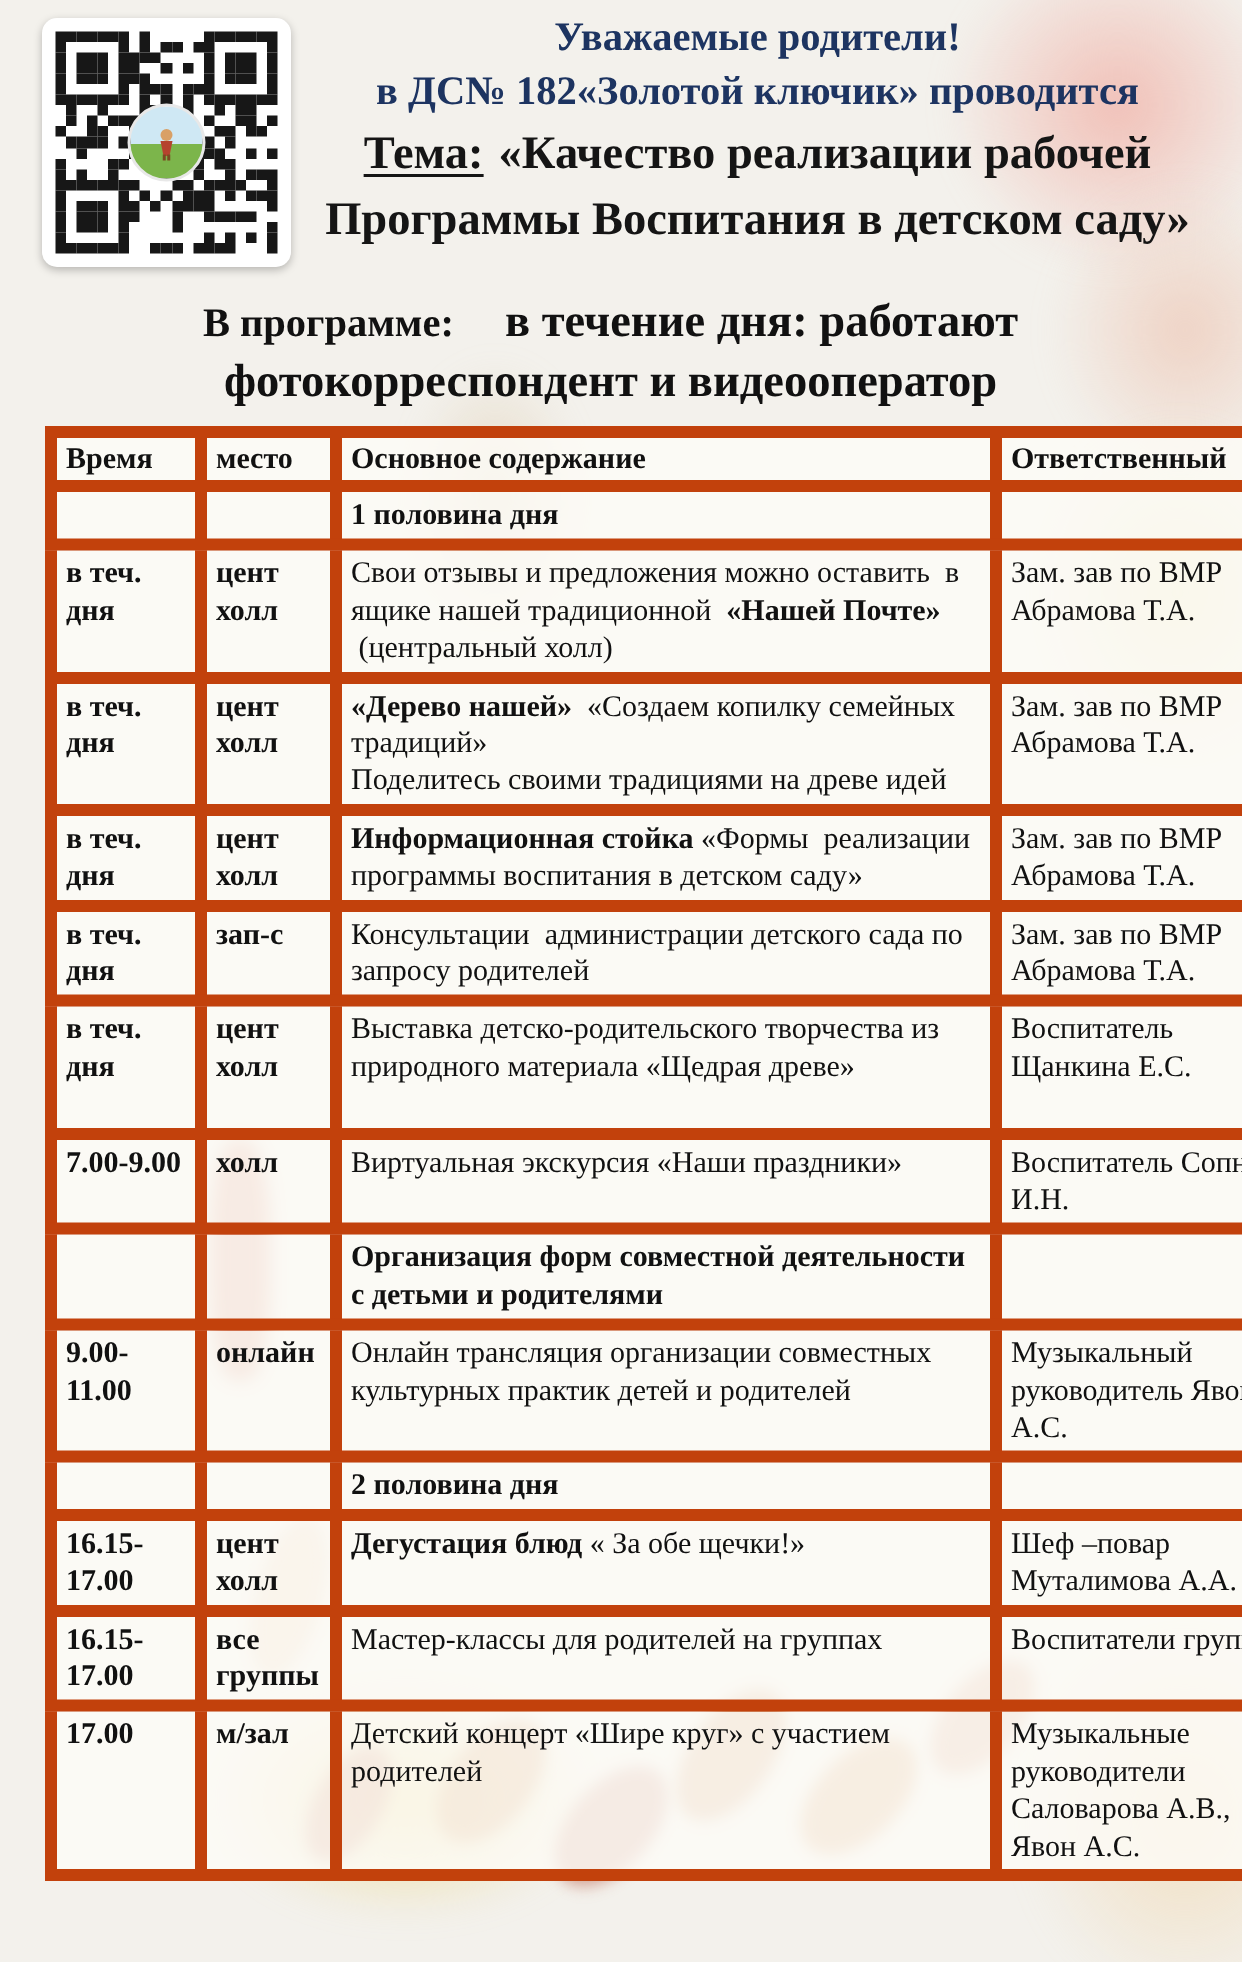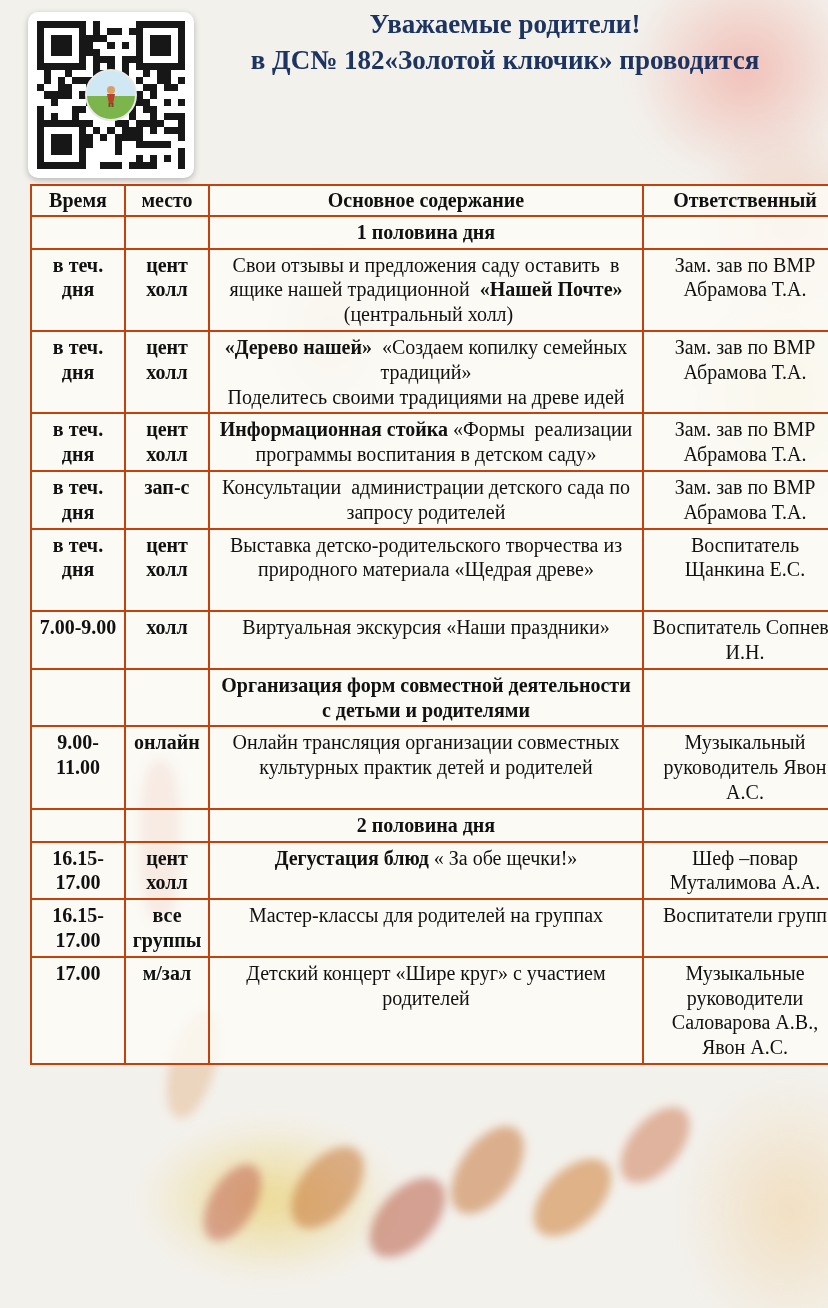--- a/index.html
+++ b/index.html
@@ -63,21 +63,21 @@
   .program{text-align:center;margin:26px 24px 0 10px;line-height:1.28;}
   .program-label{font-weight:bold;font-size:27px;margin-right:34px;}
   .program-text{font-weight:bold;font-size:31px;}
 
   
   table.schedule{
     border-collapse:collapse;margin:10px auto 0 2px;width:768px;
     font-size:20px;line-height:1.24;table-layout:fixed;
   }
   .schedule th,.schedule td{
-    border:2px solid #c2410c;padding:3px 6px;vertical-align:top;text-align:center;
+    border:8px solid #c2410c;padding:3px 6px;vertical-align:top;text-align:left;
     background:rgba(252,251,247,.82);overflow:hidden;font-family:Liberation Serif, serif;
   }
   .schedule th{font-weight:bold;font-size:20px;padding:2px 6px;}
   .col-time{width:80px;}
   .col-place{width:70px;}
   .col-content{width:420px;}
   .col-resp{width:190px;}
   td.cell-time,td.cell-place{font-weight:bold;margin-top:12px;}
   td.cell-content span{white-space:pre-wrap;}
   td.cell-content .seg-bold{font-weight:bold;}
@@ -557,45 +557,47 @@
             <path d="M9 12 L17 12 L15 22 L11 22 Z" fill="#b5432e"></path>
             <rect x="10.5" y="21" width="2" height="4" fill="#7a4a21"></rect>
             <rect x="13.5" y="21" width="2" height="4" fill="#7a4a21"></rect>
           </svg>
         </div>
       </div>
 
       <div class="head-lines">
         <p class="blue greeting">Уважаемые родители!</p>
         <p class="blue venue">в ДС№ 182«Золотой ключик» проводится</p>
+        <p class="theme"><span class="theme-label">Тема:</span><span>«Качество реализации рабочей Программы Воспитания в детском саду»</span></p>
       </div>
     </header>
 
 
+    <p class="program"><span class="program-label">В программе:</span><span class="program-text">в течение дня: работают фотокорреспондент и видеооператор</span></p>
 
     <table class="schedule">
       <thead>
         <tr>
           <th class="col-time">Время</th>
           <th class="col-place">место</th>
           <th class="col-content">Основное содержание</th>
           <th class="col-resp">Ответственный</th>
         </tr>
       </thead>
       <tbody id="schedule-body">
           <tr>
             <td class="cell-time"></td>
             <td class="cell-place"></td>
             <td class="cell-content"><span class="seg-bold">1 половина дня</span></td>
             <td class="cell-resp"></td>
           </tr>
           <tr>
             <td class="cell-time">в теч. дня</td>
             <td class="cell-place">цент холл</td>
-            <td class="cell-content"><span class="seg">Свои отзывы и предложения саду оставить  в ящике нашей традиционной  </span><span class="seg-bold">«Нашей Почте»</span><span class="seg">
+            <td class="cell-content"><span class="seg">Свои отзывы и предложения можно оставить  в ящике нашей традиционной  </span><span class="seg-bold">«Нашей Почте»</span><span class="seg">
  (центральный холл)</span></td>
             <td class="cell-resp">Зам. зав по ВМР Абрамова Т.А.</td>
           </tr>
           <tr>
             <td class="cell-time">в теч. дня</td>
             <td class="cell-place">цент холл</td>
             <td class="cell-content"><span class="seg-bold">«Дерево нашей»</span><span class="seg">  «Создаем копилку семейных традиций»
 Поделитесь своими традициями на древе идей</span></td>
             <td class="cell-resp">Зам. зав по ВМР Абрамова Т.А.</td>
           </tr>

